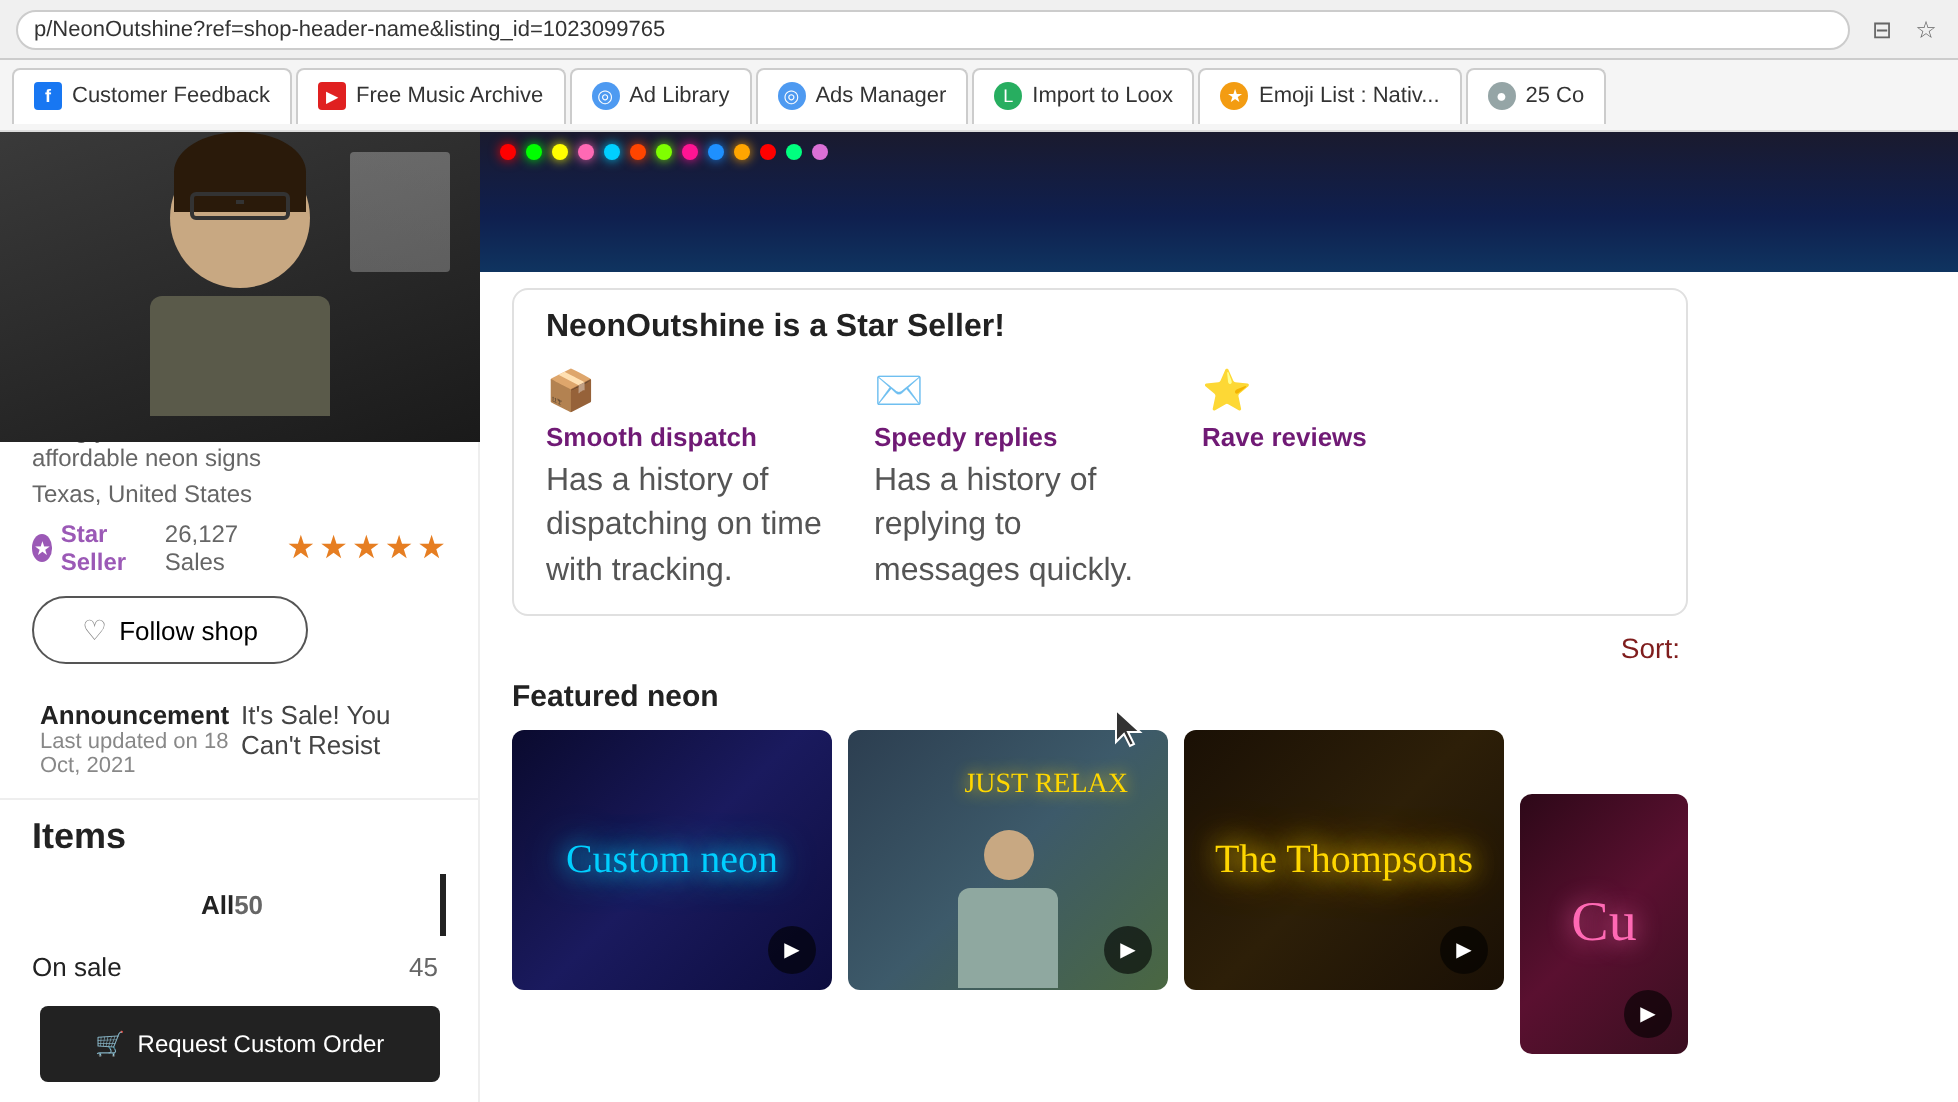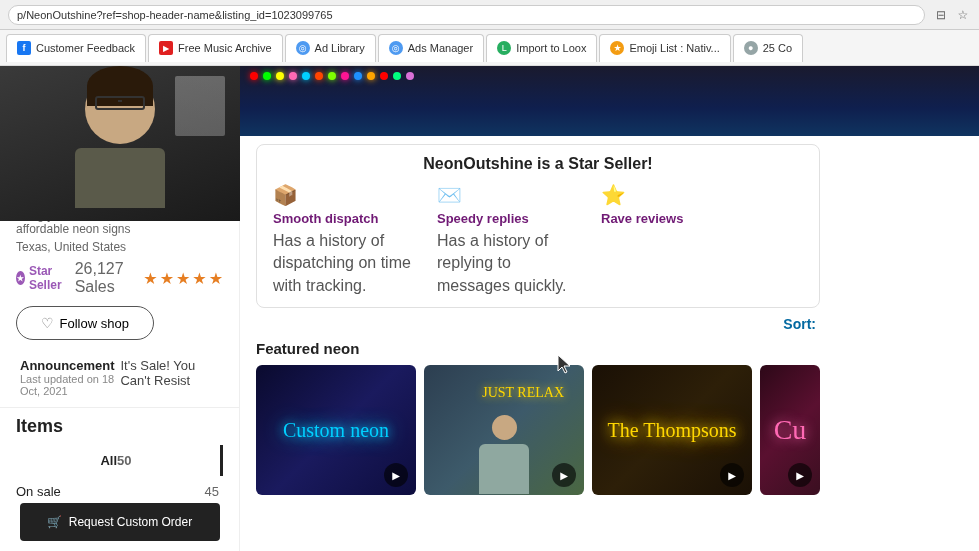--- a/index.html
+++ b/index.html
@@ -213,21 +213,21 @@
       height: 14px;
       background: #9b59b6;
       border-radius: 50%;
       display: flex;
       align-items: center;
       justify-content: center;
       color: white;
       font-size: 8px;
     }
     .sales-count {
-      font-size: 16px;
+      font-size: 12px;
       color: #666;
     }
     .stars-row {
       display: flex;
       gap: 2px;
       color: #e67e22;
       font-size: 16px;
     }
     .follow-btn {
       border: 1.5px solid #555;
@@ -249,21 +249,20 @@
       padding: 10px 16px;
       border: 1px solid #e0e0e0;
       border-radius: 8px;
       margin-top: 6px;
     }
     .star-seller-title {
       font-size: 16px;
       font-weight: 600;
       color: #222;
       margin-bottom: 10px;
-      text-align: center;
     }
     .star-seller-badges {
       display: flex;
       gap: 24px;
     }
     .badge-item {
       display: flex;
       flex-direction: column;
       gap: 4px;
       max-width: 140px;
@@ -400,22 +399,22 @@
       color: white;
       font-size: 10px;
     }
 
     
     .sort-label {
       position: absolute;
       right: 20px;
       top: 8px;
       font-size: 14px;
-      font-weight: 700;
-      color: #0369a1;
+      font-weight: 400;
+      color: #7f1d1d;
       text-align: center;
     }
 
     
     .custom-order-btn {
       position: absolute;
       bottom: 10px;
       left: 20px;
       width: 200px;
       height: 38px;
@@ -647,21 +646,21 @@
             <div class="play-btn-overlay">▶</div>
           </div>
 
           <div class="item-card">
             <div class="item-card-bg dark-outdoor">
               <div style="font-family:'Brush Script MT',cursive;color:#ffd700;font-size:20px;text-shadow:0 0 12px #ffd700,0 0 24px #ffaa00;text-align:center;">The Thompsons</div>
             </div>
             <div class="play-btn-overlay">▶</div>
           </div>
 
-          <div class="item-card" style="width:60px;">
+          <div class="item-card" style="width:84px;margin-top:32px;">
             <div class="item-card-bg floral">
               <div style="font-family:'Brush Script MT',cursive;color:#ff69b4;font-size:28px;text-shadow:0 0 12px #ff69b4;">Cu</div>
             </div>
             <div class="play-btn-overlay">▶</div>
           </div>
 
         </div>
       </div>
 
       <div style="position:absolute;left:316px;top:217px;pointer-events:none;z-index:999;">

